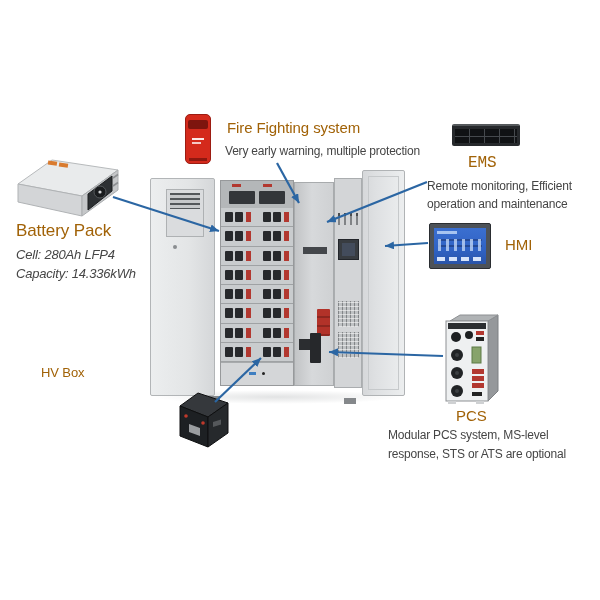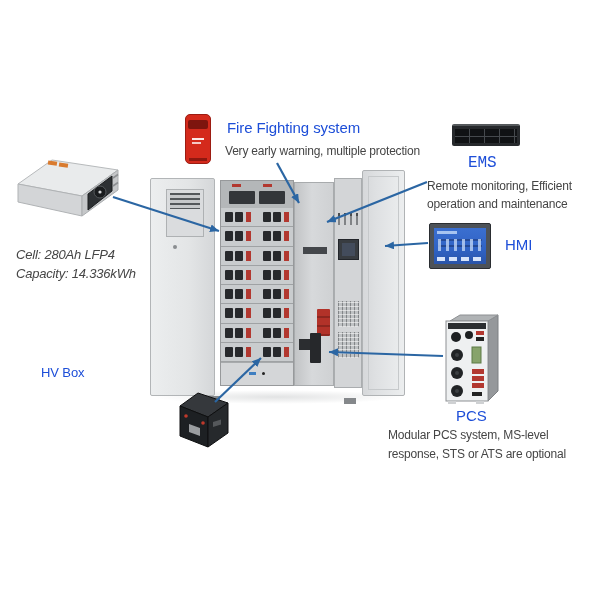--- a/index.html
+++ b/index.html
@@ -13,21 +13,21 @@
   }
   *{margin:0;padding:0;box-sizing:border-box;}
   html,body{background:#fff;}
   .canvas{
     position:relative;width:600px;height:600px;background:#fff;overflow:hidden;
     font-family:"Liberation Sans",sans-serif;color:#3e3e3e;
   }
   .abs{position:absolute;}
 
   
-  .title{position:absolute;color:#1d4ed8;letter-spacing:-0.1px;font-weight:400;}
+  .title{position:absolute;color:#a16207;letter-spacing:-0.1px;font-weight:400;}
   .desc{position:absolute;color:#454545;letter-spacing:-0.2px;font-weight:400;}
   .t-battery-title{left:16px;top:221px;font-size:17px;}
   .t-battery-specs{left:16px;top:246px;font-size:13px;line-height:18.5px;font-style:italic;}
   .t-fire-title{left:227px;top:119px;font-size:15px;}
   .t-fire-desc{left:225px;top:144px;font-size:12px;white-space:nowrap;text-align:right;}
   .t-ems-title{left:468px;top:154px;font-size:16px;font-family:Liberation Mono, monospace;}
   .t-ems-desc{left:427px;top:177px;font-size:12px;width:175px;line-height:18px;}
   .t-hmi-title{left:505px;top:236px;font-size:15px;}
   .t-pcs-title{left:456px;top:407px;font-size:15px;}
   .t-pcs-desc{left:388px;top:426px;font-size:12px;width:200px;line-height:19px;}
@@ -353,20 +353,21 @@
       </marker>
     </defs>
     <line class="connector-line" x1="113" y1="197" x2="219" y2="231" marker-end="url(#arrow)"></line>
     <line class="connector-line" x1="277" y1="163" x2="299" y2="203" marker-end="url(#arrow)"></line>
     <line class="connector-line" x1="427" y1="182" x2="327" y2="222" marker-end="url(#arrow)"></line>
     <line class="connector-line" x1="428" y1="243" x2="385" y2="246" marker-end="url(#arrow)"></line>
     <line class="connector-line" x1="443" y1="356" x2="329" y2="352" marker-end="url(#arrow)"></line>
     <line class="connector-line" x1="215" y1="402" x2="261" y2="358" marker-end="url(#arrow)"></line>
   </svg>
 
+  <div class="title t-battery-title">Battery Pack</div>
   <div class="desc t-battery-specs">
     <div>Cell: 280Ah LFP4</div>
     <div>Capacity: 14.336kWh</div>
   </div>
 
   <div class="title t-fire-title">Fire Fighting system</div>
   <div class="desc t-fire-desc">Very early warning, multiple protection</div>
 
   <div class="title t-ems-title">EMS</div>
   <div class="desc t-ems-desc">Remote monitoring, Efficient operation and maintenance</div>

